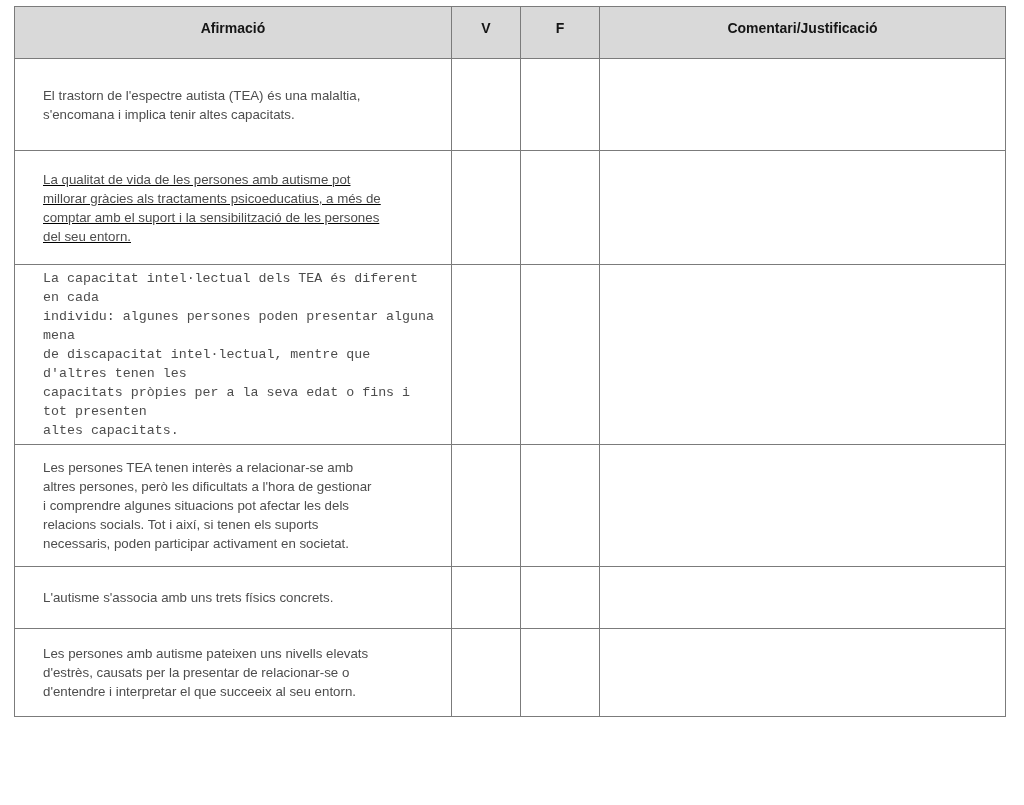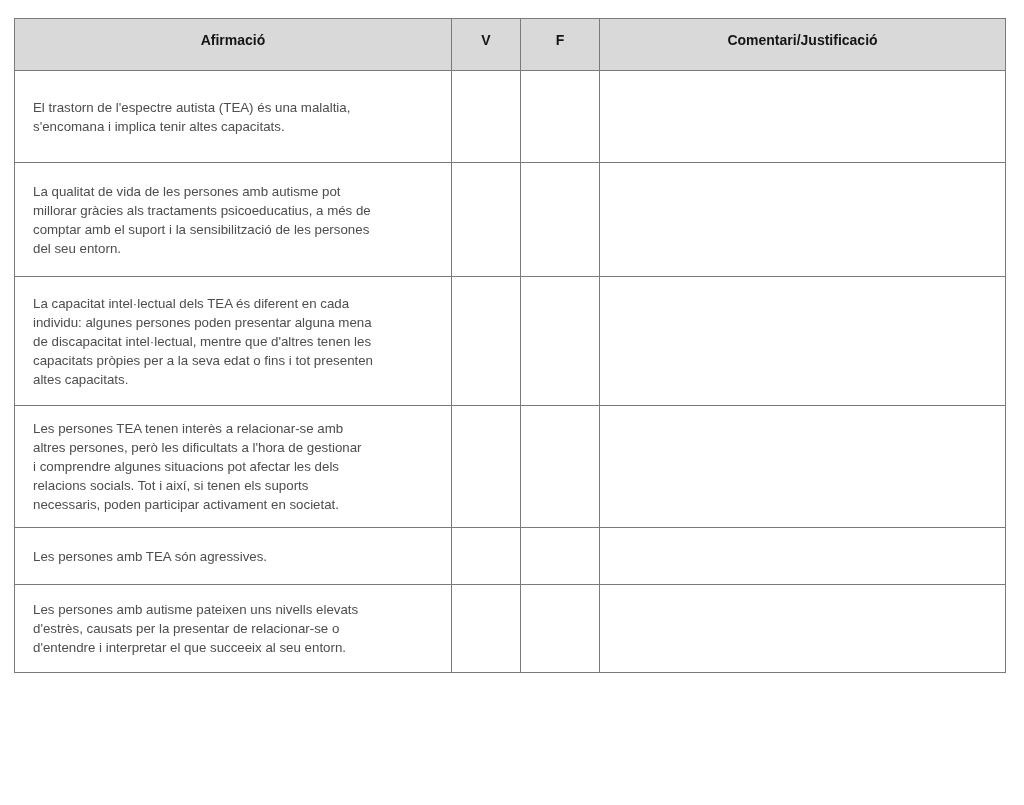--- a/index.html
+++ b/index.html
@@ -13,21 +13,21 @@
   }
   .page {
     position: relative;
     width: 1024px;
     height: 805px;
     background: #ffffff;
   }
   table.worksheet {
     position: absolute;
     left: 14px;
-    top: 18px;
+    top: 6px;
     width: 991px;
     border-collapse: collapse;
     table-layout: fixed;
   }
   table.worksheet td, table.worksheet th {
     border: 1.5px solid #7b7b7b;
     vertical-align: middle;
     box-sizing: border-box;
   }
   tr.hdr th {
@@ -37,40 +37,40 @@
     font-weight: bold;
     text-align: center;
     padding: 0 4px 10px 4px;
     height: 52px;
   }
   td.st {
     color: #4d4d4d;
     font-size: 13.3px;
     line-height: 19px;
     text-align: left;
-    padding: 4px 10px 4px 18px;
+    padding: 4px 10px 4px 28px;
     white-space: pre-line;
   }
   td.ans {
     background: #ffffff;
     text-align: center;
     color: #4d4d4d;
     font-size: 13.3px;
     cursor: text;
   }
   td.com {
     background: #ffffff;
     color: #4d4d4d;
     font-size: 13.3px;
     padding: 4px 10px;
     cursor: text;
   }
   tr.r1 { height: 92px; }
-  tr.r2 { height: 114px; }
-  tr.r3 { height: 129px; }
+  tr.r2 { height: 114px; text-decoration: underline; }
+  tr.r3 { height: 129px; font-family: Liberation Mono, monospace; }
   tr.r4 { height: 93px; }
   tr.r5 { height: 122px; }
   tr.r6 { height: 62px; }
   tr.r7 { height: 57px; }
   tr.r8 { height: 88px; }
 </style>
 </head>
 <body>
 
 <div class="page">
@@ -123,27 +123,27 @@
         <td class="st">Les persones TEA tenen interès a relacionar-se amb
 altres persones, però les dificultats a l'hora de gestionar
 i comprendre algunes situacions pot afectar les dels
 relacions socials. Tot i així, si tenen els suports
 necessaris, poden participar activament en societat.</td>
         <td class="ans"></td>
         <td class="ans"></td>
         <td class="com"></td>
       </tr>
 
-
-      <tr class="r7">
-        <td class="st">Les persones amb TEA són agressives.</td>
+      <tr class="r6">
+        <td class="st">L'autisme s'associa amb uns trets físics concrets.</td>
         <td class="ans"></td>
         <td class="ans"></td>
         <td class="com"></td>
       </tr>
+
 
       <tr class="r8">
         <td class="st">Les persones amb autisme pateixen uns nivells elevats
 d'estrès, causats per la presentar de relacionar-se o
 d'entendre i interpretar el que succeeix al seu entorn.</td>
         <td class="ans"></td>
         <td class="ans"></td>
         <td class="com"></td>
       </tr>
     </tbody>

